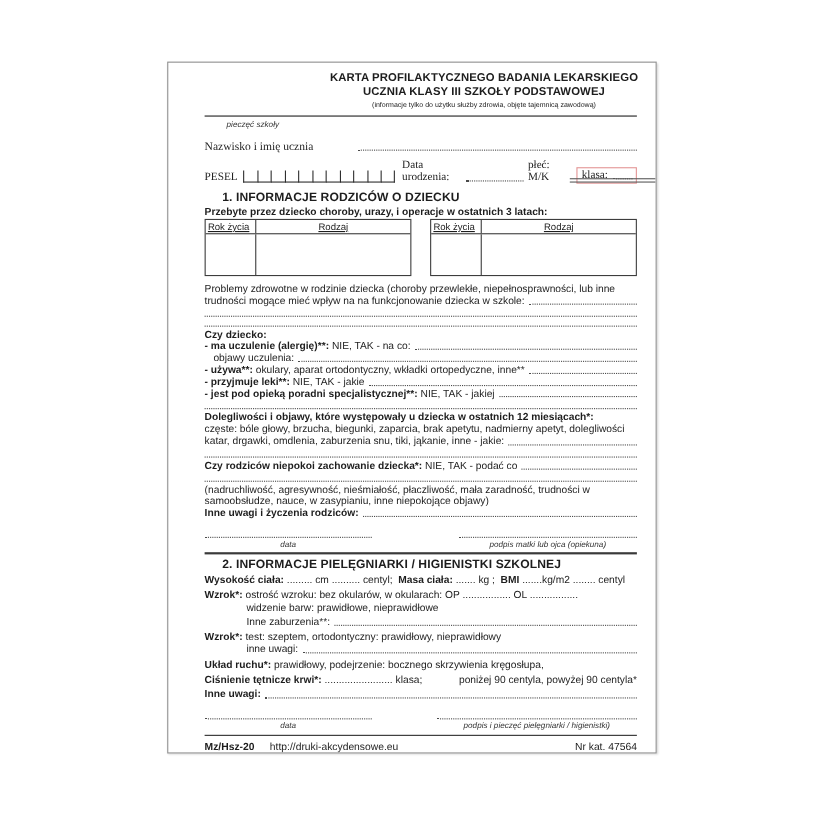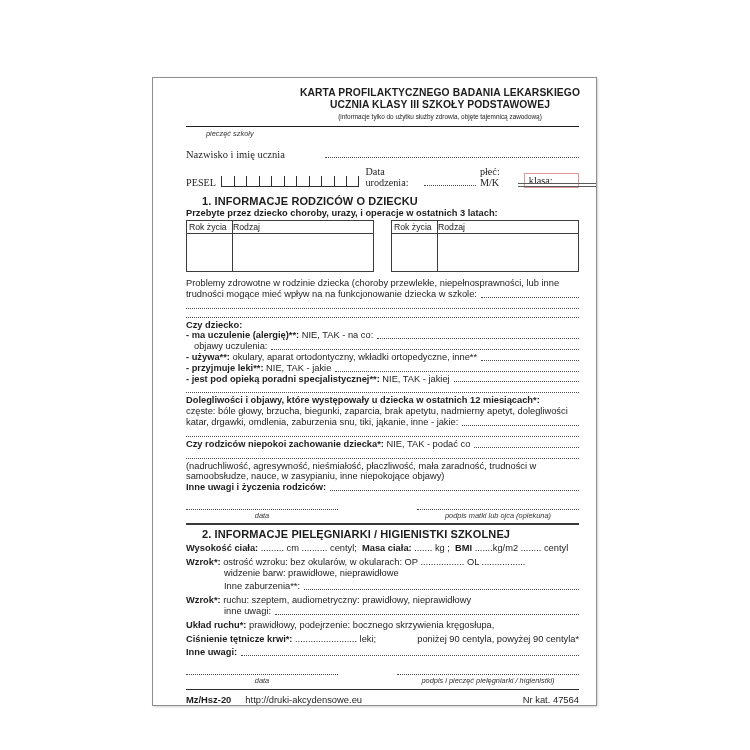--- a/index.html
+++ b/index.html
@@ -5,21 +5,21 @@
   * { box-sizing: border-box; }
   html,body { margin:0; padding:0; }
   body {
     width:750px; height:750px; background:#ffffff;
     font-family:"Liberation Sans", sans-serif; color:#1d1d1d;
     -webkit-font-smoothing: antialiased;
   }
   .canvas { position:relative; width:750px; height:750px; background:#fff; overflow:hidden; }
 
   .form {
-    position:absolute; left:152px; top:77px; width:445px; height:629px;
+    position:absolute; left:152px; top:56px; width:445px; height:629px;
     background:#fff; border:1px solid #8f8f8f;
     box-shadow:1px 1px 2px rgba(0,0,0,0.18);
     padding:9px 17px 0 33px; overflow:hidden;
   }
 
   
   .title-block { width:282px; margin-left:113px; text-align:center; }
   .title { font-size:10.3px; font-weight:bold; line-height:12px; letter-spacing:0.1px; }
   .subtitle { font-size:6.4px; margin-top:2px; color:#222; }
 
@@ -44,25 +44,25 @@
   .klasa-underline {
     position:absolute; top:105px; right:0; width:78px; height:4px;
     border-top:1.2px solid #5a5a5a; border-bottom:1.2px solid #5a5a5a;
   }
 
   
   .h1 { font-size:11px; font-weight:bold; margin-top:7px; letter-spacing:0.1px;margin-left:16px; }
   .bold-sub { font-size:9.3px; font-weight:bold; margin-top:1px; }
 
   
-  .tables { display:flex; gap:17px; margin-top:2px; }
+  .tables { display:flex; gap:17px; margin-top:2px;text-decoration:underline; }
   .tbl { width:189px; height:52px; border:1px solid #3d3d3d; }
   .tbl-head { display:flex; border-bottom:1px solid #3d3d3d; height:13px; font-size:8.7px; line-height:12px; }
   .tbl-c1 { width:46px; border-right:1px solid #3d3d3d; padding-left:2px; }
-  .tbl-c2 { flex:1; }
+  .tbl-c2 { flex:1; text-align:center; }
   .tbl-body { display:flex; height:37px; }
   .tbl-body .tbl-c1 { border-right:1px solid #3d3d3d; height:100%; }
 
   
   .txt, .row { font-size:9.3px; line-height:10.8px; }
   .row { display:flex; align-items:flex-end; }
   .b { font-weight:bold; }
   .sp { white-space:pre; }
   .dotline { border-bottom:1.4px dotted #4a4a4a; height:8px; margin-top:1px; }
   .mt2 { margin-top:2px; } .mt3 { margin-top:3px; } .mt6 { margin-top:6px; }
@@ -244,35 +244,35 @@
       <span class="sp"> ostrość wzroku: bez okularów, w okularach: OP ................. OL .................</span>
     </div>
     <div class="txt ind">widzenie barw: prawidłowe, nieprawidłowe</div>
     <div class="row ind mt3">
       <span>Inne zaburzenia**:</span>
       <span class="dots"></span>
     </div>
 
     <div class="row mt3">
       <span class="b">Wzrok*:</span>
-      <span class="sp"> ruchu: szeptem, audiometryczny: prawidłowy, nieprawidłowy</span>
+      <span class="sp"> test: szeptem, ortodontyczny: prawidłowy, nieprawidłowy</span>
     </div>
     <div class="row ind">
       <span>inne uwagi:</span>
       <span class="dots"></span>
     </div>
 
     <div class="row mt3">
       <span class="b">Układ ruchu*:</span>
       <span class="sp"> prawidłowy, podejrzenie: bocznego skrzywienia kręgosłupa,</span>
     </div>
 
     <div class="row mt3">
       <span class="b">Ciśnienie tętnicze krwi*:</span>
-      <span class="sp"> ........................ leki;</span>
+      <span class="sp"> ........................ klasa;</span>
       <span style="margin-left:auto">poniżej 90 centyla, powyżej 90 centyla*</span>
     </div>
 
     <div class="row mt3">
       <span class="b">Inne uwagi:</span>
       <span class="dots"></span>
     </div>
 
     <div class="sig-row">
       <div class="sig left">

